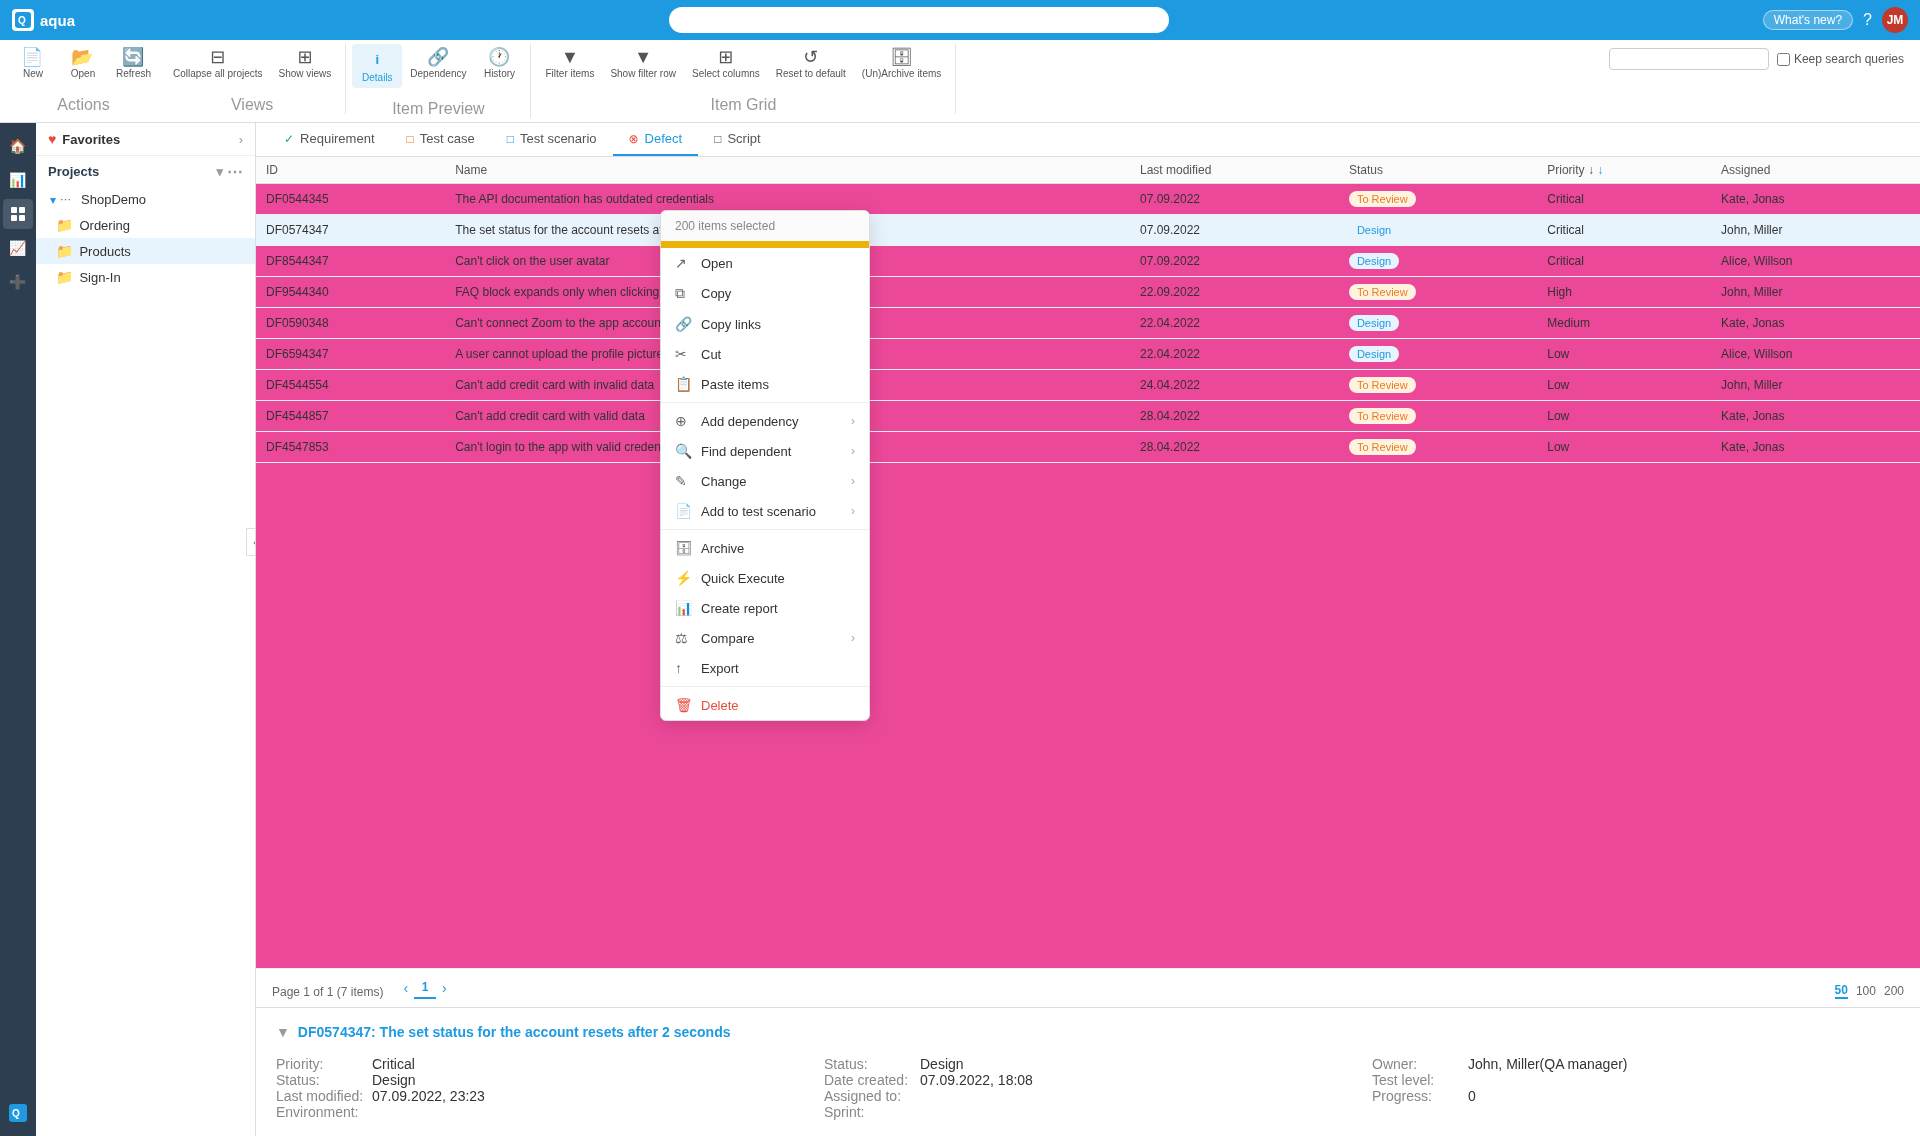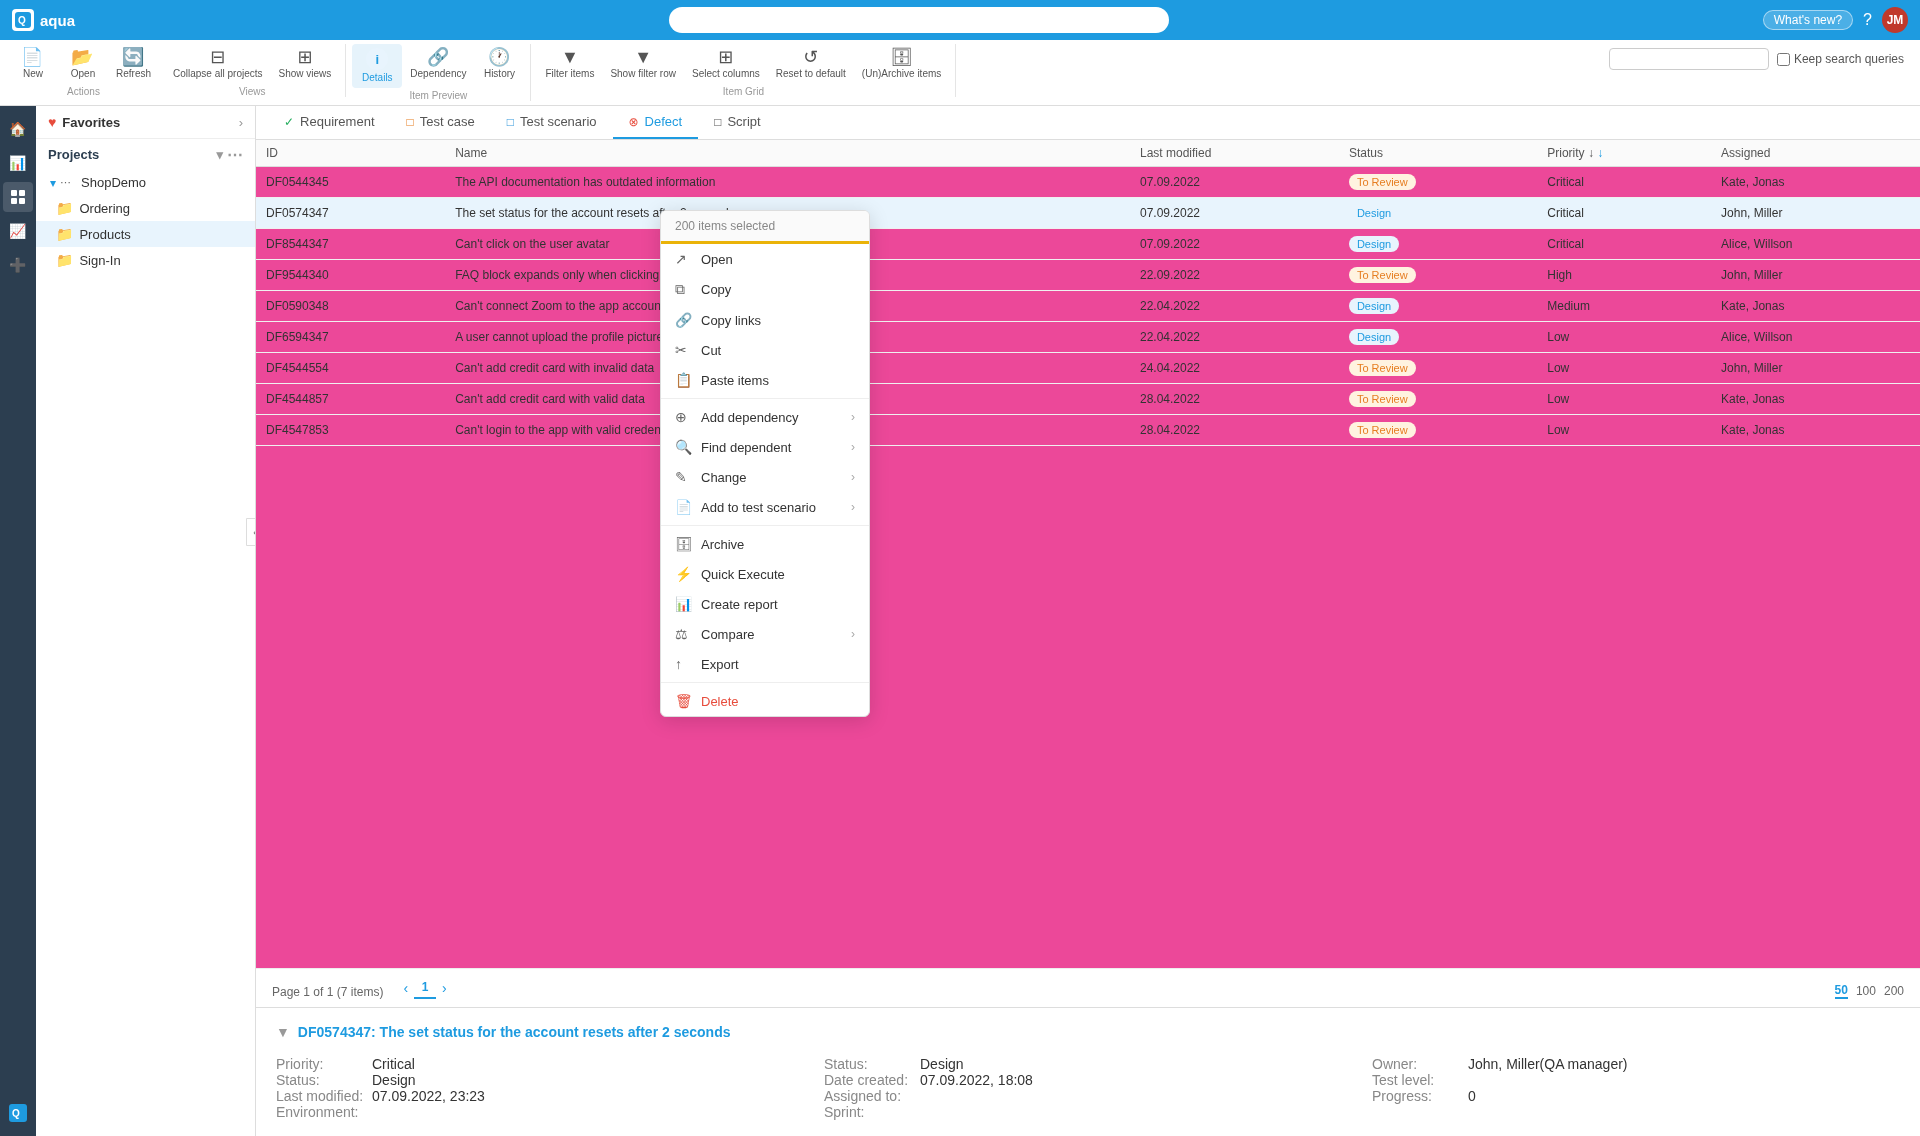--- a/index.html
+++ b/index.html
@@ -112,24 +112,24 @@
     .toolbar-btn .tb-icon {
       font-size: 18px;
       line-height: 1;
     }
     .toolbar-btn .tb-label {
       font-size: 10px;
       line-height: 1.2;
       white-space: nowrap;
     }
     .section-label {
-      font-size: 10px;
+      font-size: 16px;
       color: #999;
       text-align: center;
-      margin-top: 2px;
+      margin-top: 12px;
       padding: 0 8px;
     }
     .toolbar-group {
       display: flex;
       flex-direction: column;
       align-items: center;
     }
     .toolbar-group-row {
       display: flex;
     }
@@ -403,21 +403,21 @@
       border-radius: 6px;
       box-shadow: 0 4px 20px rgba(0,0,0,0.15);
       z-index: 101;
       overflow: hidden;
       pointer-events: all;
     }
     .context-menu-header {
       padding: 8px 14px;
       font-size: 12px;
       color: #888;
-      border-bottom: 3px solid #eab308;
+      border-bottom: 7px solid #eab308;
       background: #fafafa;
     }
     .context-menu-item {
       display: flex;
       align-items: center;
       padding: 7px 14px;
       cursor: pointer;
       font-size: 13px;
       color: #333;
       gap: 10px;
@@ -695,21 +695,21 @@
               <th>Name</th>
               <th>Last modified</th>
               <th>Status</th>
               <th class="sort-active">Priority ↓</th>
               <th>Assigned</th>
             </tr>
           </thead>
           <tbody id="table-body">
           <tr>
       <td class="td-id">DF0544345</td>
-      <td class="td-name">The API documentation has outdated information</td>
+      <td class="td-name">The API documentation has outdated credentials</td>
       <td>07.09.2022</td>
       <td><span class="status-badge status-review">To Review</span></td>
       <td>Critical</td>
       <td>Kate, Jonas</td>
     </tr>
               <tr class="selected">
       <td class="td-id">DF0574347</td>
       <td class="td-name">The set status for the account resets after 2 seconds</td>
       <td>07.09.2022</td>
       <td><span class="status-badge status-design">Design</span></td>

